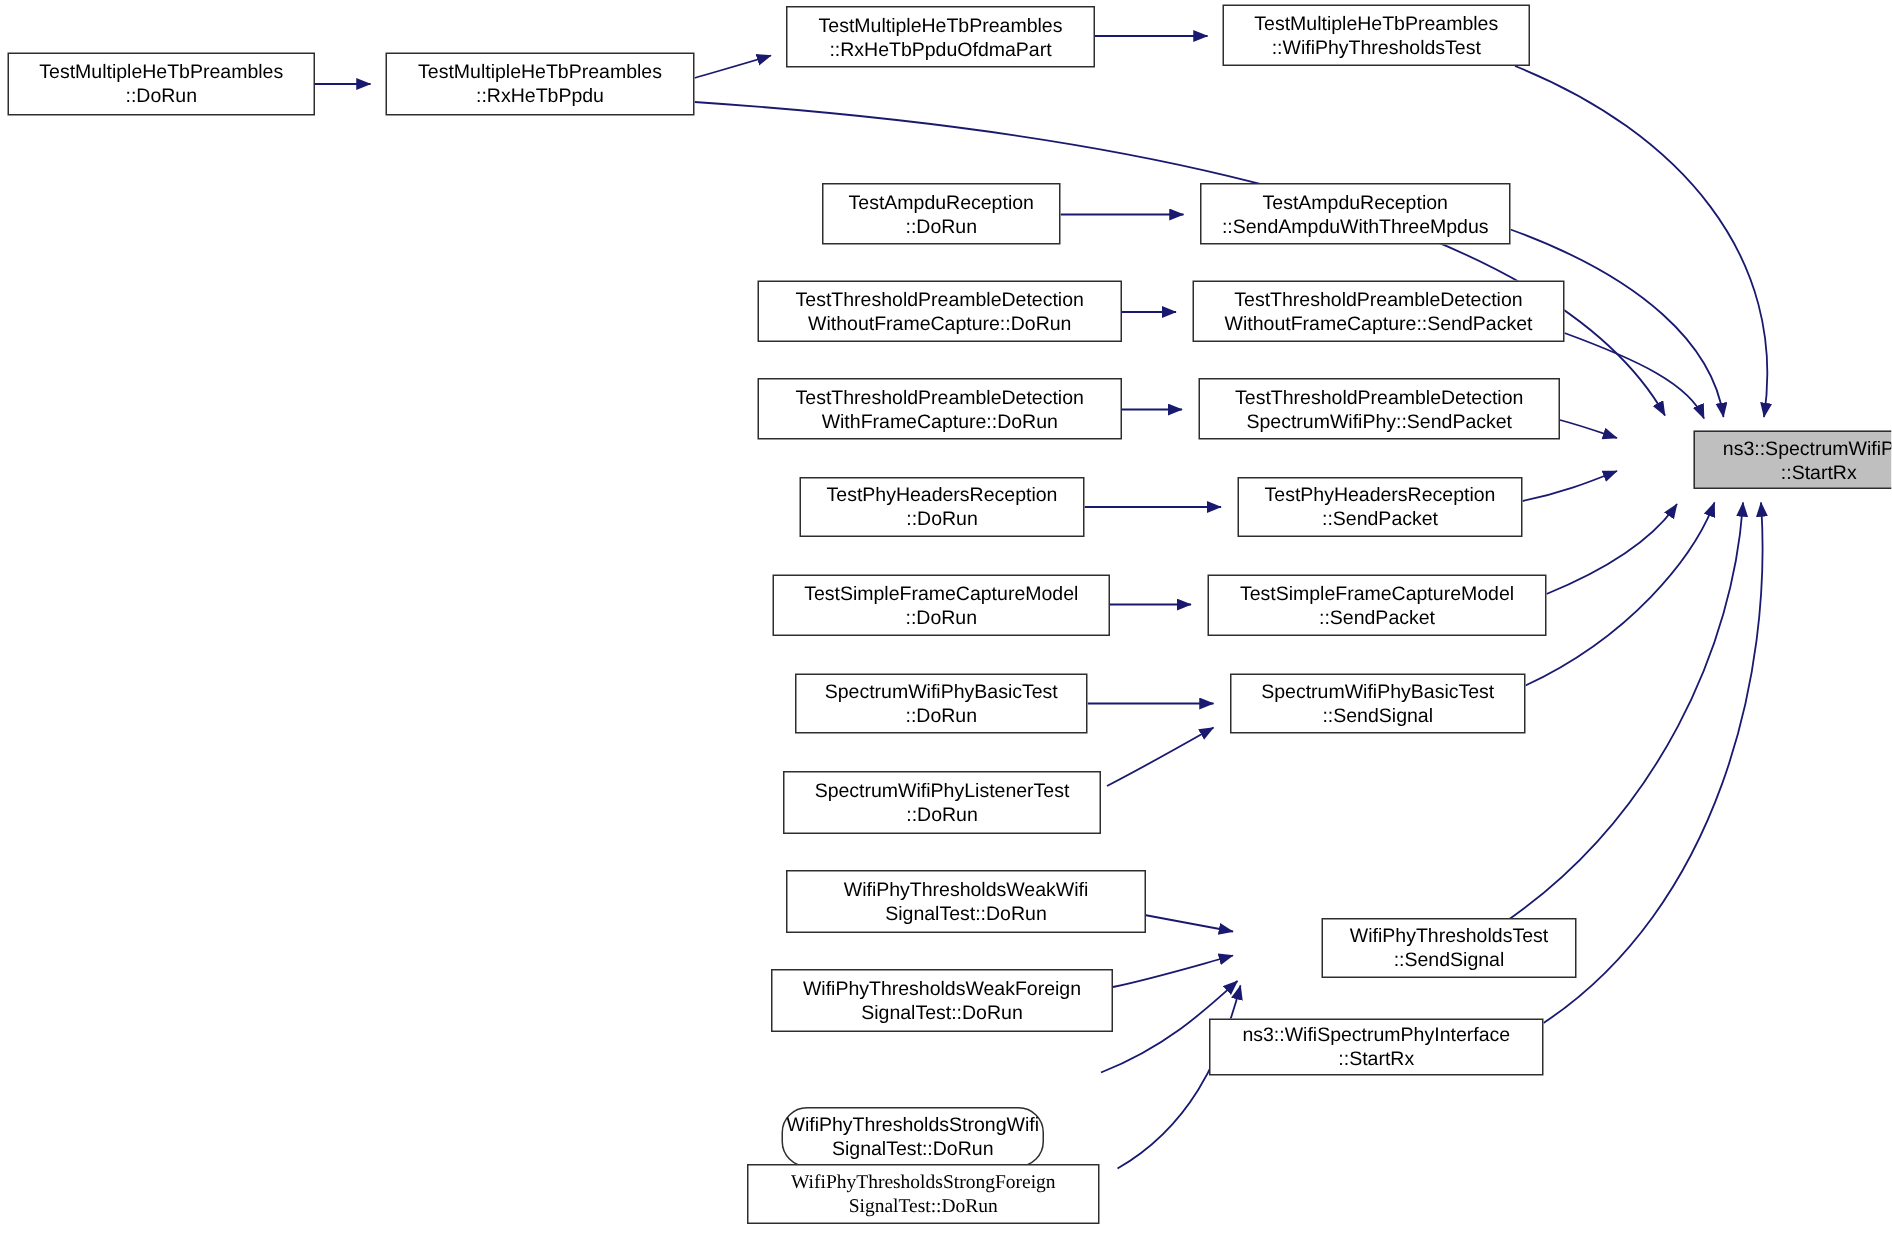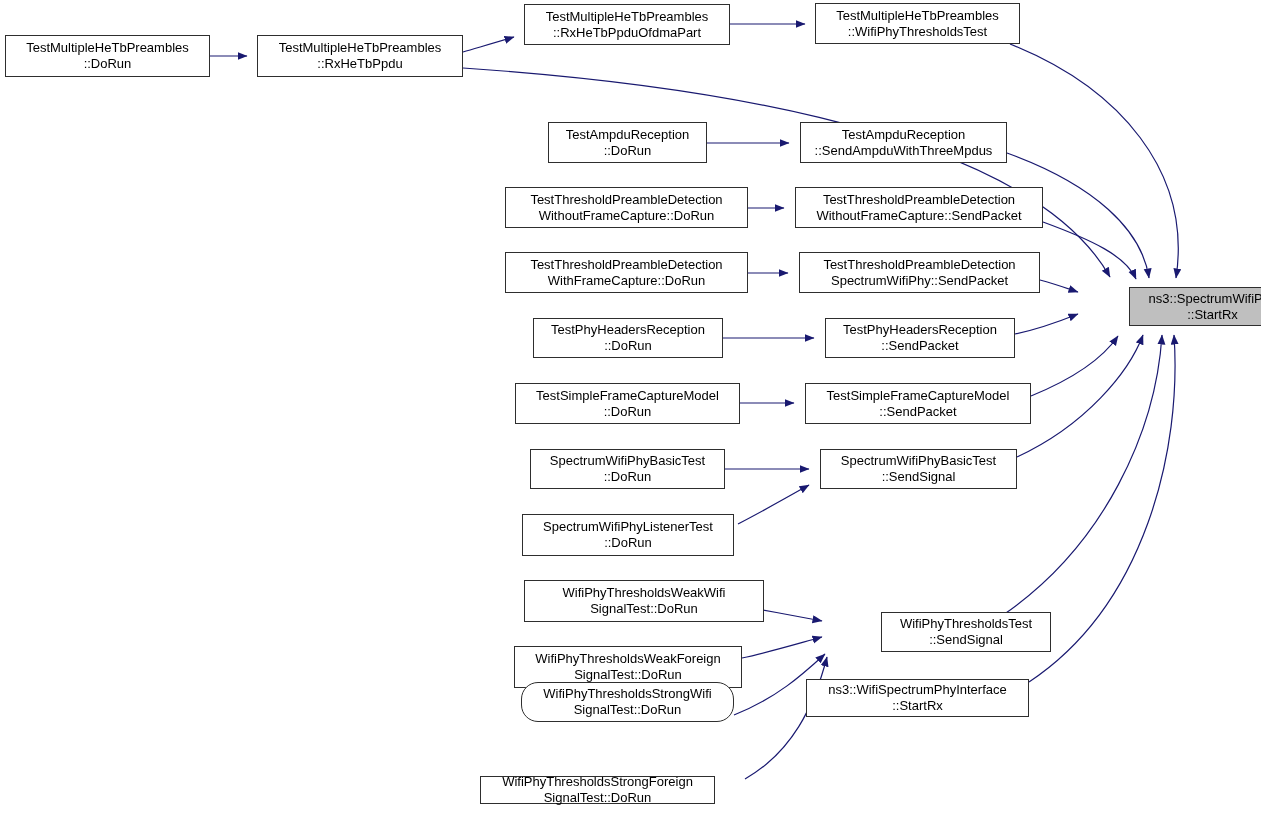--- a/index.html
+++ b/index.html
@@ -143,25 +143,25 @@
       <span>::DoRun</span>
     </div>
     <div class="node" style="left: 524px; top: 580px; width: 240px; height: 42px;">
       <span>WifiPhyThresholdsWeakWifi</span>
       <span>SignalTest::DoRun</span>
     </div>
     <div class="node" style="left: 514px; top: 646px; width: 228px; height: 42px;">
       <span>WifiPhyThresholdsWeakForeign</span>
       <span>SignalTest::DoRun</span>
     </div>
-    <div class="node" style="left: 521px; top: 682px; width: 213px; height: 40px; border-radius: 17px;">
+    <div class="node" style="left: 521px; top: 738px; width: 175px; height: 40px; border-radius: 17px;">
       <span>WifiPhyThresholdsStrongWifi</span>
       <span>SignalTest::DoRun</span>
     </div>
-    <div class="node" style="left: 480px; top: 776px; width: 235px; height: 28px;">
+    <div class="node" style="left: 498px; top: 776px; width: 235px; height: 40px; font-family: Liberation Serif, serif;">
       <span>WifiPhyThresholdsStrongForeign</span>
       <span>SignalTest::DoRun</span>
     </div>
     <div class="node" style="left: 833px; top: 612px; width: 170px; height: 40px; margin-left: 48px;">
       <span>WifiPhyThresholdsTest</span>
       <span>::SendSignal</span>
     </div>
     <div class="node" style="left: 806px; top: 679px; width: 223px; height: 38px;">
       <span>ns3::WifiSpectrumPhyInterface</span>
       <span>::StartRx</span>

